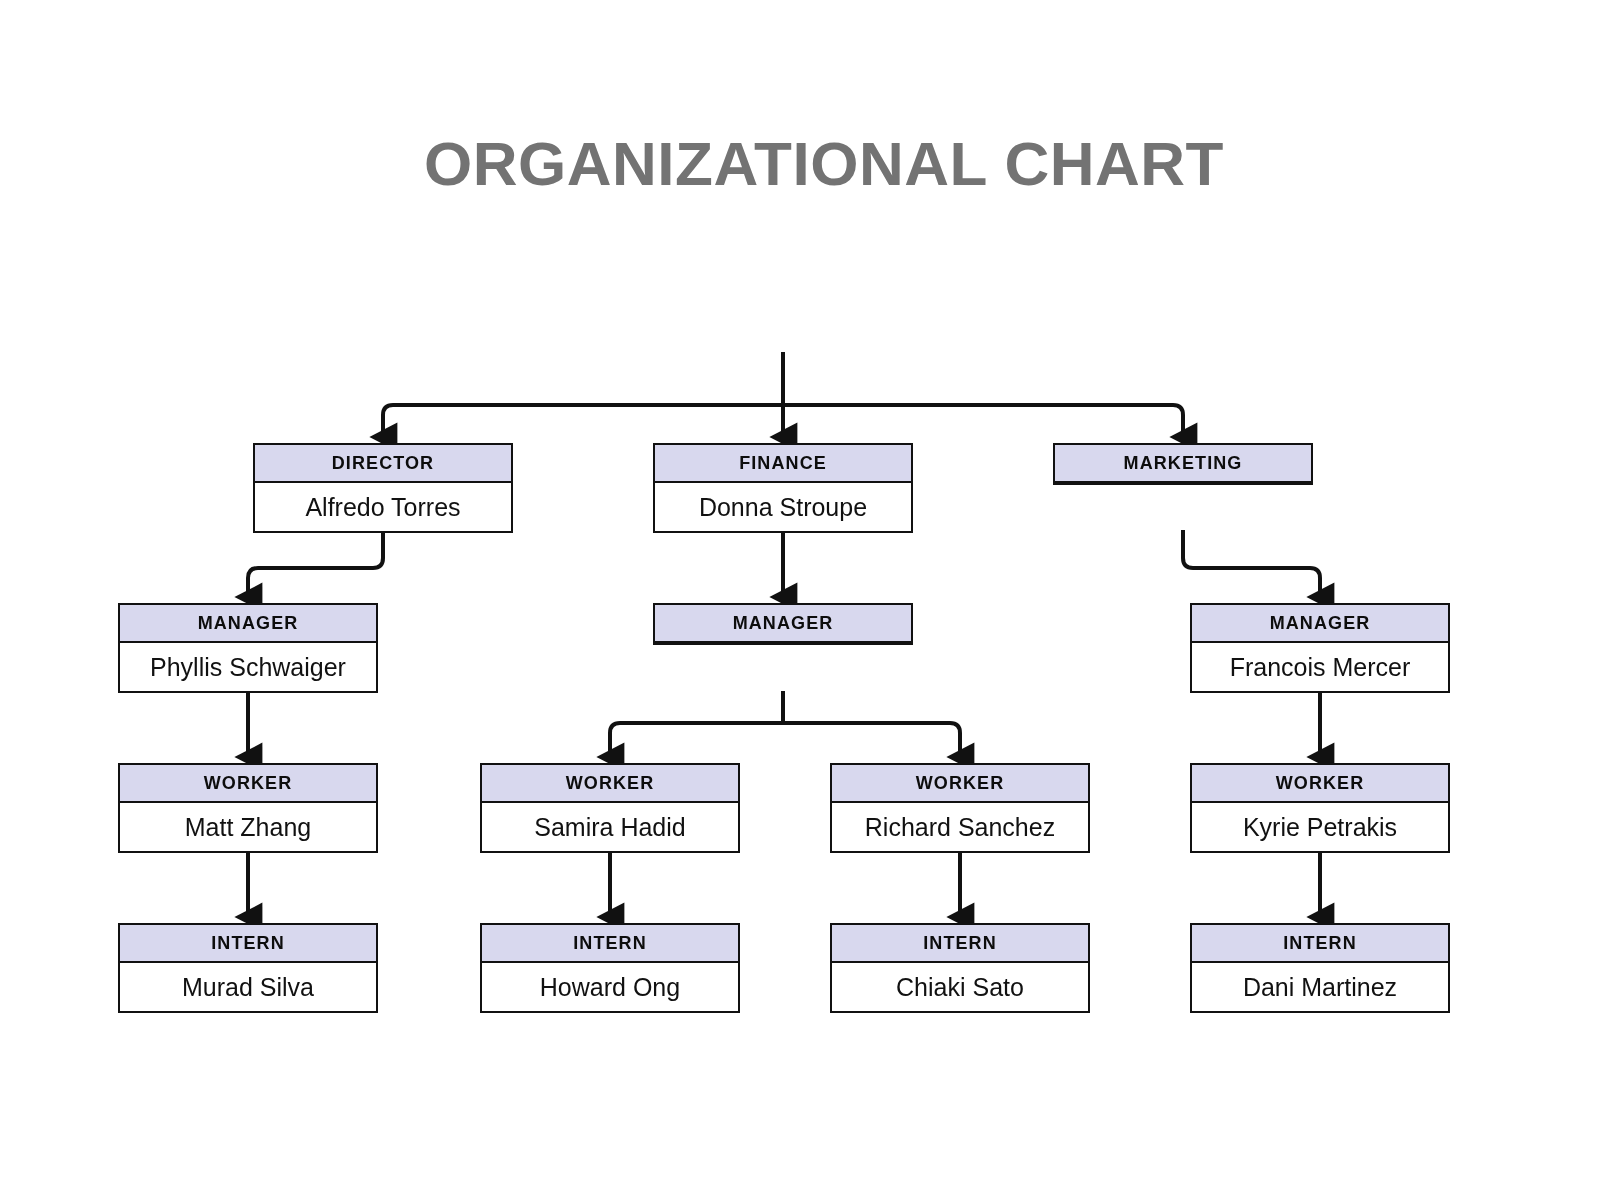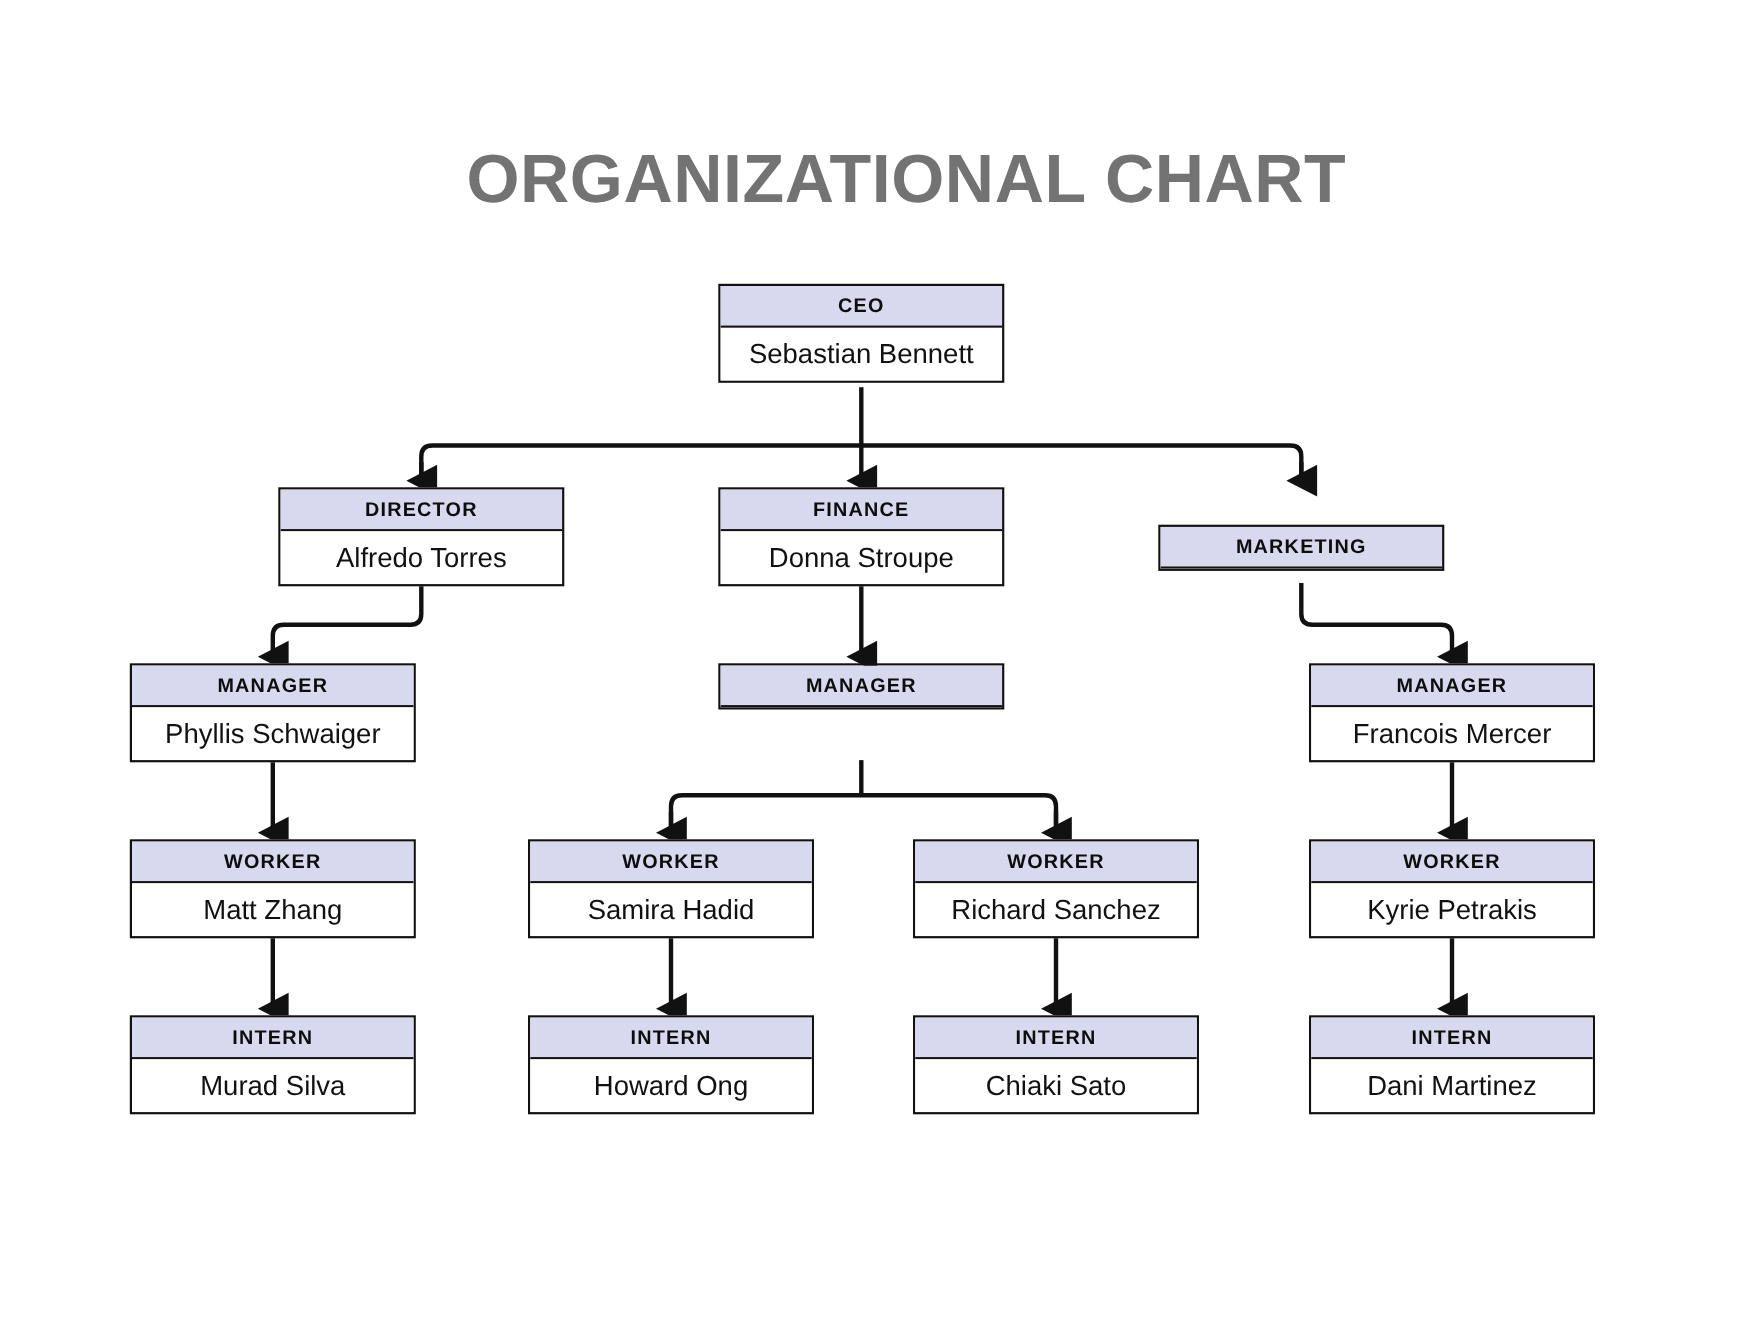--- a/index.html
+++ b/index.html
@@ -111,36 +111,32 @@
     <path d="M 960 738 L 960 757" stroke="#111111" stroke-width="4" fill="none" marker-end="url(#arrowhead)"></path>
 
     <path d="M 1320 691 L 1320 757" stroke="#111111" stroke-width="4" fill="none" marker-end="url(#arrowhead)"></path>
 
     <path d="M 248 851 L 248 917" stroke="#111111" stroke-width="4" fill="none" marker-end="url(#arrowhead)"></path>
     <path d="M 610 851 L 610 917" stroke="#111111" stroke-width="4" fill="none" marker-end="url(#arrowhead)"></path>
     <path d="M 960 851 L 960 917" stroke="#111111" stroke-width="4" fill="none" marker-end="url(#arrowhead)"></path>
     <path d="M 1320 851 L 1320 917" stroke="#111111" stroke-width="4" fill="none" marker-end="url(#arrowhead)"></path>
   </svg>
 
-  <div class="node" style="left:653px; top:258px; width:260px;">
-    <div class="node-header">CEO</div>
-    <div class="node-body">Sebastian Bennett</div>
-  </div>
 
   <div class="node" style="left:253px; top:443px; width:260px;">
     <div class="node-header">DIRECTOR</div>
     <div class="node-body">Alfredo Torres</div>
   </div>
 
   <div class="node" style="left:653px; top:443px; width:260px;">
     <div class="node-header">FINANCE</div>
     <div class="node-body">Donna Stroupe</div>
   </div>
 
-  <div class="node" style="left:1053px; top:443px; width:260px;margin-top:34px;">
+  <div class="node" style="left:1053px; top:443px; width:260px;">
     <div class="node-header">MARKETING</div>
   </div>
 
   <div class="node" style="left:118px; top:603px; width:260px;">
     <div class="node-header">MANAGER</div>
     <div class="node-body">Phyllis Schwaiger</div>
   </div>
 
   <div class="node" style="left:653px; top:603px; width:260px;">
     <div class="node-header">MANAGER</div>

